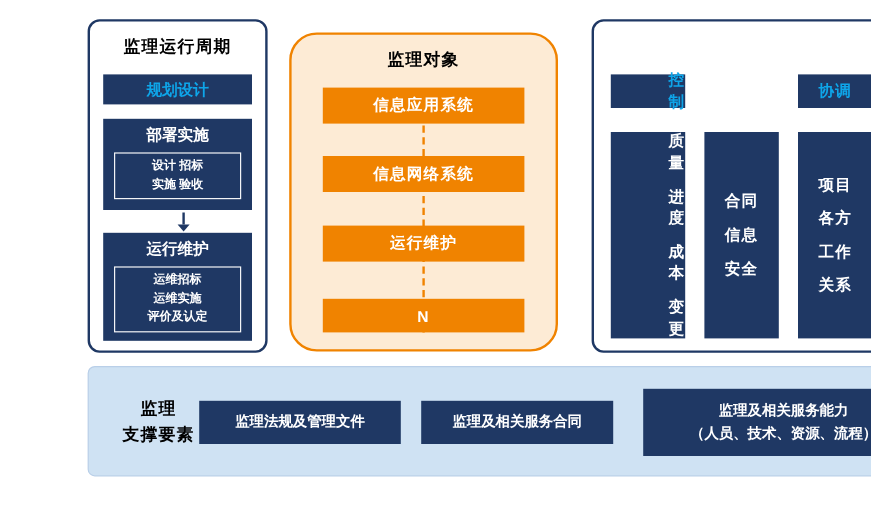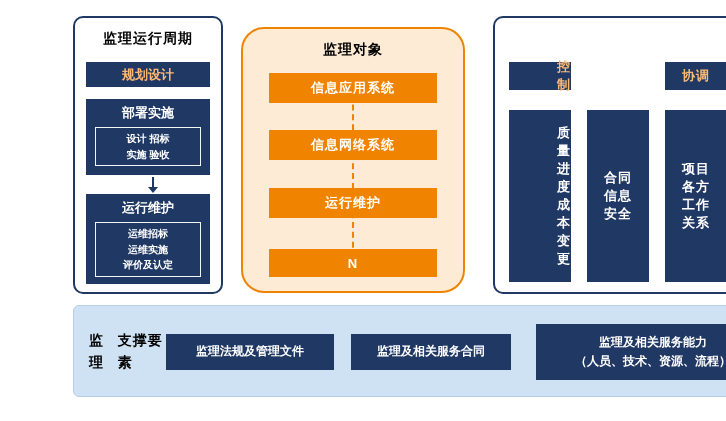--- a/index.html
+++ b/index.html
@@ -11,21 +11,21 @@
   *{box-sizing:border-box;margin:0;padding:0;}
   body{background:#ffffff;font-family:"Liberation Sans","DejaVu Sans",sans-serif;}
   .canvas{position:relative;width:726px;height:421px;background:#ffffff;overflow:hidden;margin-left:38px;}
 
   .panel{position:absolute;border-radius:10px;background:#fff;}
   .panel-title{position:absolute;top:12px;left:0;right:0;text-align:center;
     font-weight:bold;font-size:14px;color:#000;letter-spacing:1px;}
 
   
   .panel-cycle{left:35px;top:16px;width:150px;height:278px;border:2px solid var(--navy);}
-  .navy-box{position:absolute;background:var(--navy);color:#fdba74;font-weight:bold;
+  .navy-box{position:absolute;background:var(--navy);color:#0ea5e9;font-weight:bold;
     display:flex;align-items:center;justify-content:center;text-align:center;}
   .cycle-plan{left:11px;width:124px;top:44px;height:25px;font-size:13px;}
   .cycle-stage{left:11px;width:124px;background:var(--navy);position:absolute;color:#fff;}
   .cycle-deploy{top:81px;height:76px;}
   .cycle-maintain{top:176px;height:90px;}
   .stage-title{display:block;text-align:center;font-weight:bold;font-size:13px;
     color:#fff;padding-top:5px;}
   .stage-inner{margin:5px 9px 0 9px;border:1px solid rgba(255,255,255,0.95);
     padding:3px 2px;text-align:center;font-size:10px;font-weight:bold;line-height:1.55;color:#fff;}
   .cycle-arrow{position:absolute;left:72px;top:159px;width:12px;display:flex;
@@ -49,27 +49,27 @@
 
   
   .panel-content{left:455px;top:16px;width:250px;height:278px;border:2px solid var(--navy);}
   .content-header{height:28px;font-size:13px;letter-spacing:1px;}
   .col-1{left:14px;width:62px;padding-left:48px;}
   .col-2{left:92px;width:62px;}
   .col-3{left:170px;width:62px;}
   .content-header{top:44px;position:absolute;}
   .content-body{position:absolute;top:92px;height:172px;background:var(--navy);color:#fff;
     font-weight:bold;font-size:13px;display:flex;flex-direction:column;align-items:center;
-    justify-content:center;letter-spacing:1px;}
+    justify-content:center;gap:10px;letter-spacing:1px;}
 
   
   .panel-support{left:35px;top:305px;width:670px;height:92px;background:var(--lightblue);
     border-radius:6px;border:1px solid #b9cfe8;}
   .support-title{position:absolute;left:15px;top:0;height:100%;width:86px;display:flex;
-    flex-direction:row;align-items:center;justify-content:center;font-weight:bold;
+    flex-direction:column;align-items:center;justify-content:center;font-weight:bold;
     font-size:14px;color:#000;line-height:1.6;letter-spacing:1px;}
   .support-box{position:absolute;background:var(--navy);color:#fff;font-weight:bold;
     font-size:12px;display:flex;flex-direction:column;align-items:center;
     justify-content:center;text-align:center;line-height:1.6;}
   .sup-1{left:92px;top:28px;width:168px;height:36px;}
   .sup-2{left:277px;top:28px;width:160px;height:36px;}
   .sup-3{left:462px;top:18px;width:202px;height:56px;padding-left:32px;}
 </style>
 </head>
 <body>

